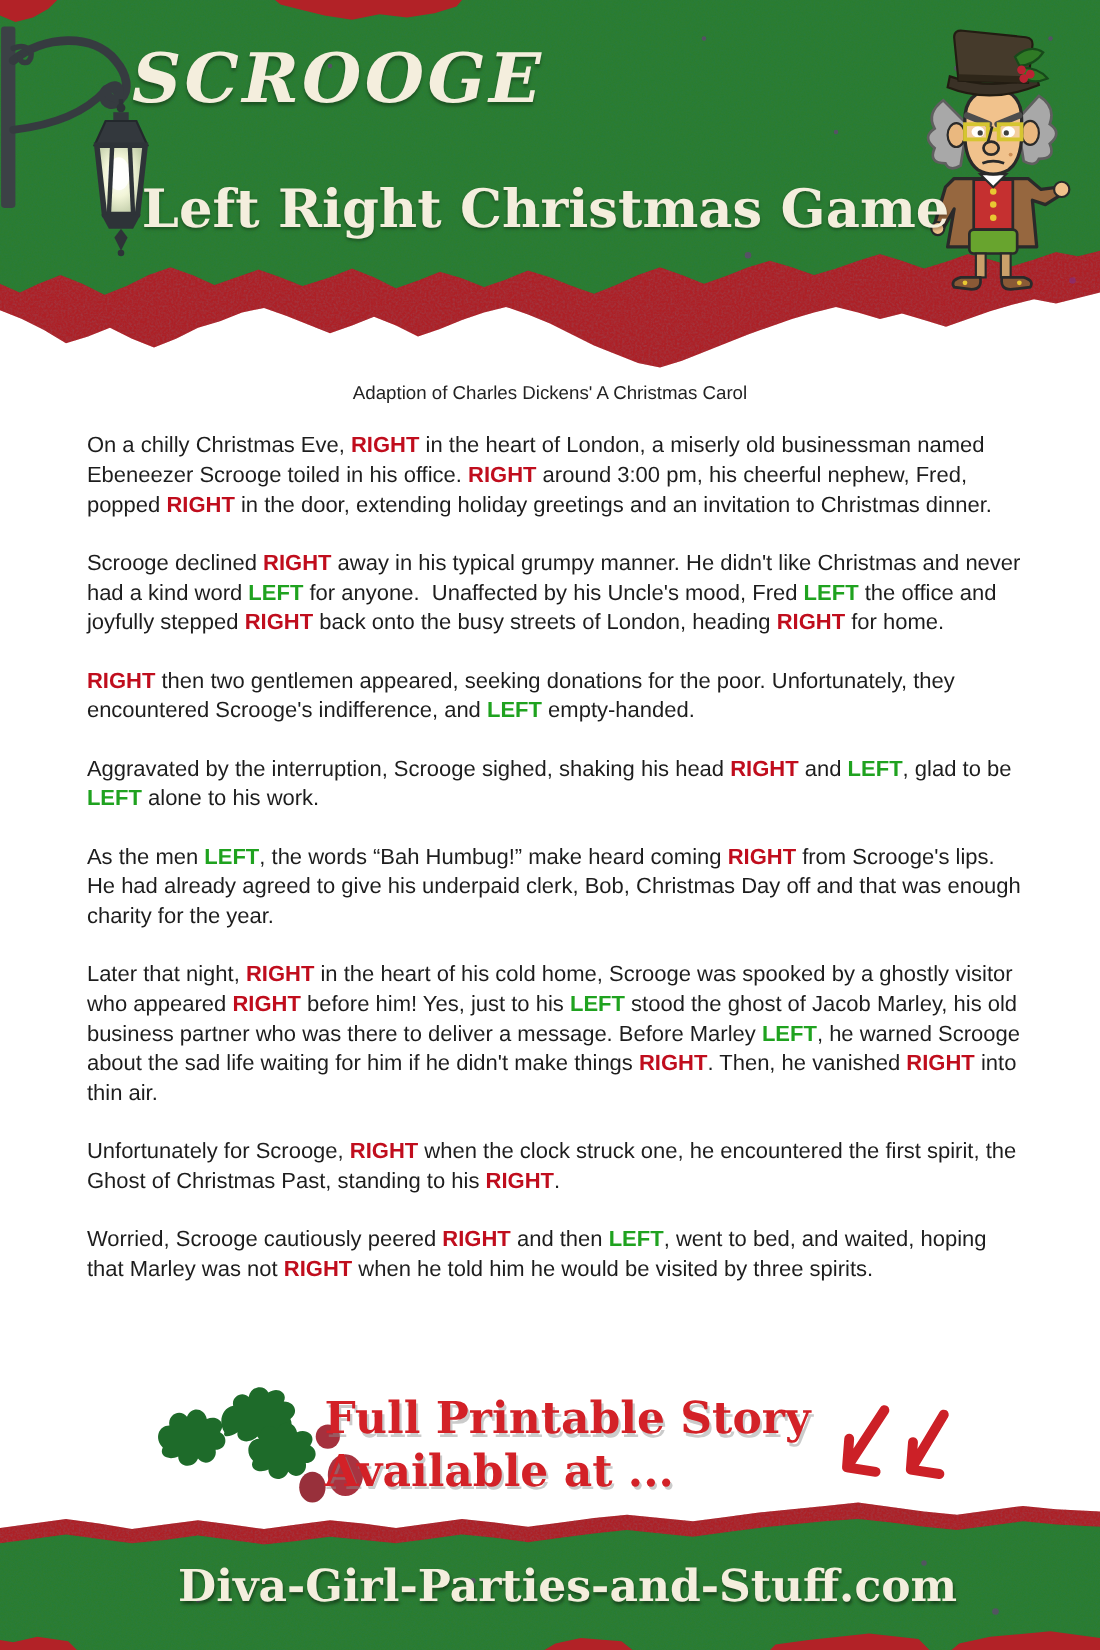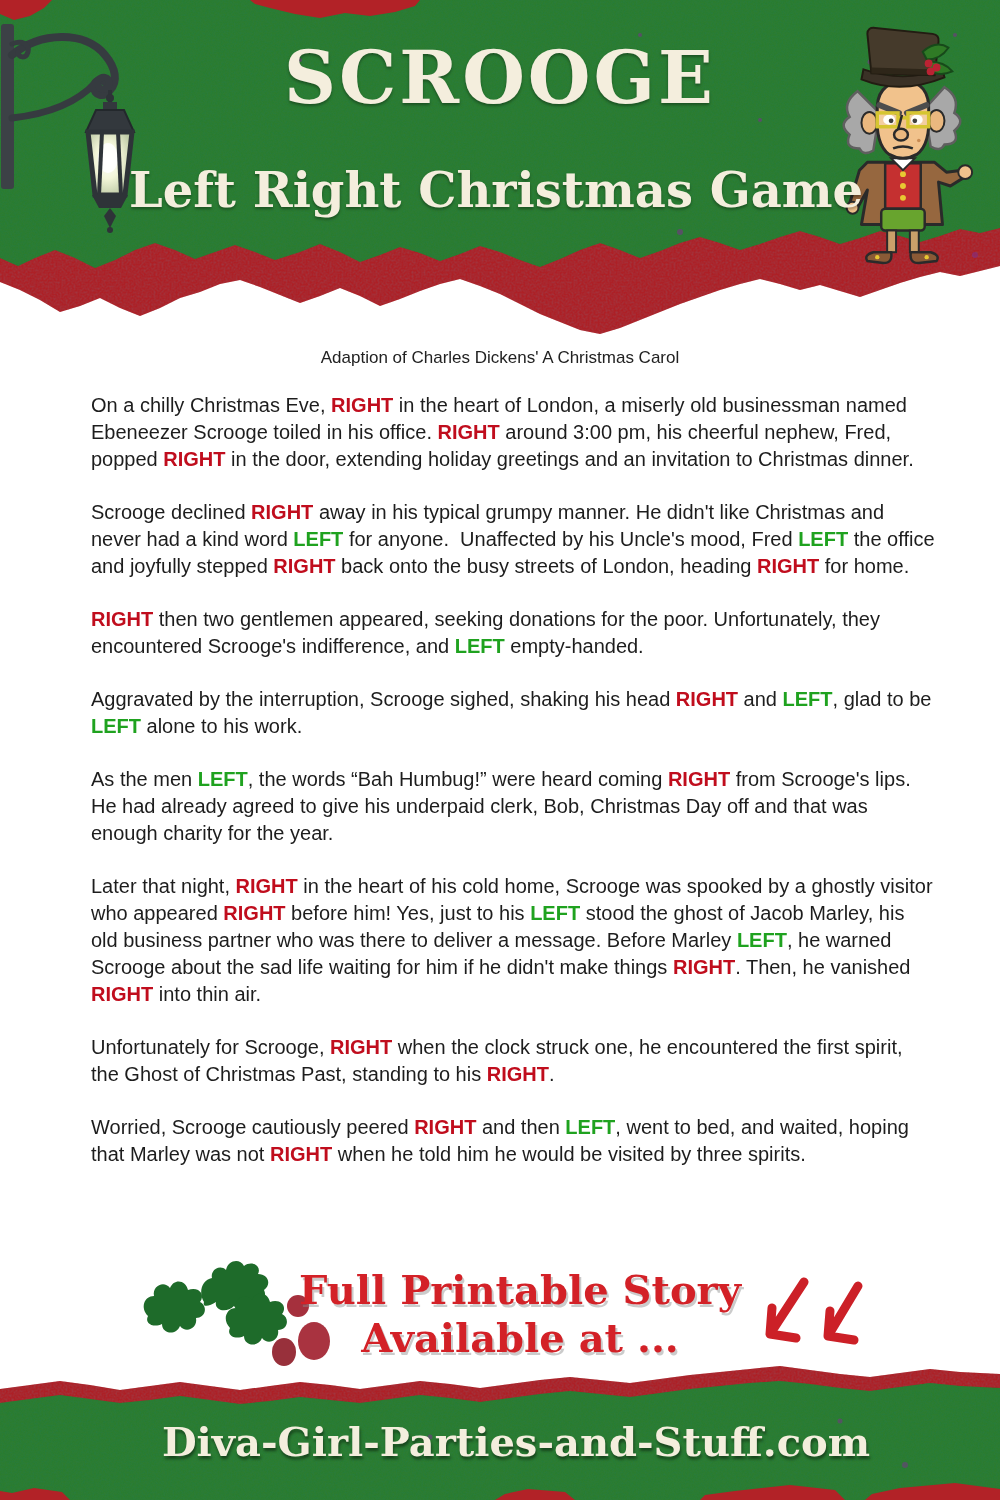--- a/index.html
+++ b/index.html
@@ -11,48 +11,48 @@
   html,body{background:#888;}
   .page{
     position:relative;width:1000px;height:1500px;margin:0 auto;
     background:#ffffff;overflow:hidden;
     font-family:"Liberation Sans",sans-serif;color:var(--body_text);
   }
   .layer{position:absolute;}
   
   .header-art{left:0;top:0;width:1000px;height:345px;}
   .page-title{
-    left:120px;top:38px;width:760px;text-align:center;
+    left:120px;top:38px;width:760px;
     font-family:"DejaVu Serif","Liberation Serif",serif;
-    font-weight:bold;font-size:72px;letter-spacing:3px;line-height:1.1;
-    color:var(--cream);text-shadow:0 2px 3px rgba(0,0,0,.35);
+    font-weight:bold;font-size:62px;letter-spacing:3px;line-height:1.1;
+    color:var(--cream);text-shadow:0 2px 3px rgba(0,0,0,.35);font-style:italic;
   }
   .page-subtitle{
     left:96px;top:160px;width:800px;text-align:center;
     font-family:"DejaVu Serif","Liberation Serif",serif;
     font-weight:bold;font-size:48px;line-height:1.25;
     color:var(--cream);text-shadow:0 2px 3px rgba(0,0,0,.35);
   }
   .lantern{left:0;top:10px;width:240px;height:250px;}
   .scrooge{left:825px;top:22px;width:150px;height:247px;}
   
   .adaption-note{
     left:0;top:348px;width:1000px;text-align:center;
     font-size:17px;color:#222;
   }
   .story{left:75px;top:392px;width:860px;font-size:20px;line-height:27px;}
-  .para{margin:0 0 0 16px;}
+  .para{margin:0 0 0 4px;}
   .para + .para{margin-top:26px;}
   .kw{font-weight:bold;}
   .kw.right{color:var(--right_red,#c00d1d);}
   .kw.left{color:var(--left_green,#1fa21f);}
   
   .holly{left:138px;top:1258px;width:200px;height:115px;}
   .promo-text{
-    left:295px;top:1266px;width:450px;text-align:center;
+    left:295px;top:1266px;width:450px;
     font-family:"DejaVu Serif","Liberation Serif",serif;font-weight:bold;
     font-size:40px;line-height:1.2;color:var(--promo_red);
     text-shadow:2px 3px 0 rgba(140,140,140,.45);
   }
   .arrows{left:752px;top:1276px;width:130px;height:85px;}
   
   .footer-art{left:0;top:1345px;width:1000px;height:155px;}
   .footer-site{
     left:0;top:1418px;width:1000px;text-align:center;
     font-family:"DejaVu Serif","Liberation Serif",serif;font-weight:bold;
@@ -178,21 +178,21 @@
 
   <div class="layer page-title">SCROOGE</div>
   <div class="layer page-subtitle">Left Right Christmas Game</div>
 
   <div class="layer adaption-note">Adaption of Charles Dickens' A Christmas Carol</div>
   <div class="layer story">
       <p class="para"><span>On a chilly Christmas Eve, </span><span class="kw right">RIGHT</span><span> in the heart of London, a miserly old businessman named Ebeneezer Scrooge toiled in his office. </span><span class="kw right">RIGHT</span><span> around 3:00 pm, his cheerful nephew, Fred, popped </span><span class="kw right">RIGHT</span><span> in the door, extending holiday greetings and an invitation to Christmas dinner.</span></p>
       <p class="para"><span>Scrooge declined </span><span class="kw right">RIGHT</span><span> away in his typical grumpy manner. He didn't like Christmas and never had a kind word </span><span class="kw left">LEFT</span><span> for anyone.&nbsp; Unaffected by his Uncle's mood, Fred </span><span class="kw left">LEFT</span><span> the office and joyfully stepped </span><span class="kw right">RIGHT</span><span> back onto the busy streets of London, heading </span><span class="kw right">RIGHT</span><span> for home.</span></p>
       <p class="para"><span class="kw right">RIGHT</span><span> then two gentlemen appeared, seeking donations for the poor. Unfortunately, they encountered Scrooge's indifference, and </span><span class="kw left">LEFT</span><span> empty-handed.</span></p>
       <p class="para"><span>Aggravated by the interruption, Scrooge sighed, shaking his head </span><span class="kw right">RIGHT</span><span> and </span><span class="kw left">LEFT</span><span>, glad to be </span><span class="kw left">LEFT</span><span> alone to his work.</span></p>
-      <p class="para"><span>As the men </span><span class="kw left">LEFT</span><span>, the words “Bah Humbug!” were heard coming </span><span class="kw right">RIGHT</span><span> from Scrooge's lips. He had already agreed to give his underpaid clerk, Bob, Christmas Day off and that was enough charity for the year.</span></p>
+      <p class="para"><span>As the men </span><span class="kw left">LEFT</span><span>, the words “Bah Humbug!” make heard coming </span><span class="kw right">RIGHT</span><span> from Scrooge's lips. He had already agreed to give his underpaid clerk, Bob, Christmas Day off and that was enough charity for the year.</span></p>
       <p class="para"><span>Later that night, </span><span class="kw right">RIGHT</span><span> in the heart of his cold home, Scrooge was spooked by a ghostly visitor who appeared </span><span class="kw right">RIGHT</span><span> before him! Yes, just to his </span><span class="kw left">LEFT</span><span> stood the ghost of Jacob Marley, his old business partner who was there to deliver a message. Before Marley </span><span class="kw left">LEFT</span><span>, he warned Scrooge about the sad life waiting for him if he didn't make things </span><span class="kw right">RIGHT</span><span>. Then, he vanished </span><span class="kw right">RIGHT</span><span> into thin air.</span></p>
       <p class="para"><span>Unfortunately for Scrooge, </span><span class="kw right">RIGHT</span><span> when the clock struck one, he encountered the first spirit, the Ghost of Christmas Past, standing to his </span><span class="kw right">RIGHT</span><span>.</span></p>
       <p class="para"><span>Worried, Scrooge cautiously peered </span><span class="kw right">RIGHT</span><span> and then </span><span class="kw left">LEFT</span><span>, went to bed, and waited, hoping that Marley was not </span><span class="kw right">RIGHT</span><span> when he told him he would be visited by three spirits.</span></p>
     </div>
 
   <svg class="layer holly" width="200" height="115" viewBox="0 0 200 115" aria-hidden="true">
     <g fill="#1e6b2a">
       <path d="M66,44 C60,34 64,22 74,20 C72,12 82,6 88,12 C90,2 102,0 106,8 C114,2 124,8 120,16 C130,16 134,26 126,32 C130,40 122,48 114,44 C112,54 100,56 96,48 C88,56 76,52 78,44 C72,48 64,50 66,44 Z"></path>
       <path d="M10,58 C2,50 6,38 16,38 C14,28 26,22 32,30 C36,20 48,22 50,32 C60,28 68,36 62,44 C70,48 68,60 58,60 C60,70 48,76 42,68 C38,78 24,76 24,66 C16,70 6,66 10,58 Z"></path>
       <path d="M92,70 C84,62 88,50 98,50 C96,40 108,34 114,42 C118,32 130,34 132,44 C142,40 150,48 144,56 C152,60 150,72 140,72 C142,82 130,88 124,80 C120,90 106,88 106,78 C98,82 88,78 92,70 Z"></path>

